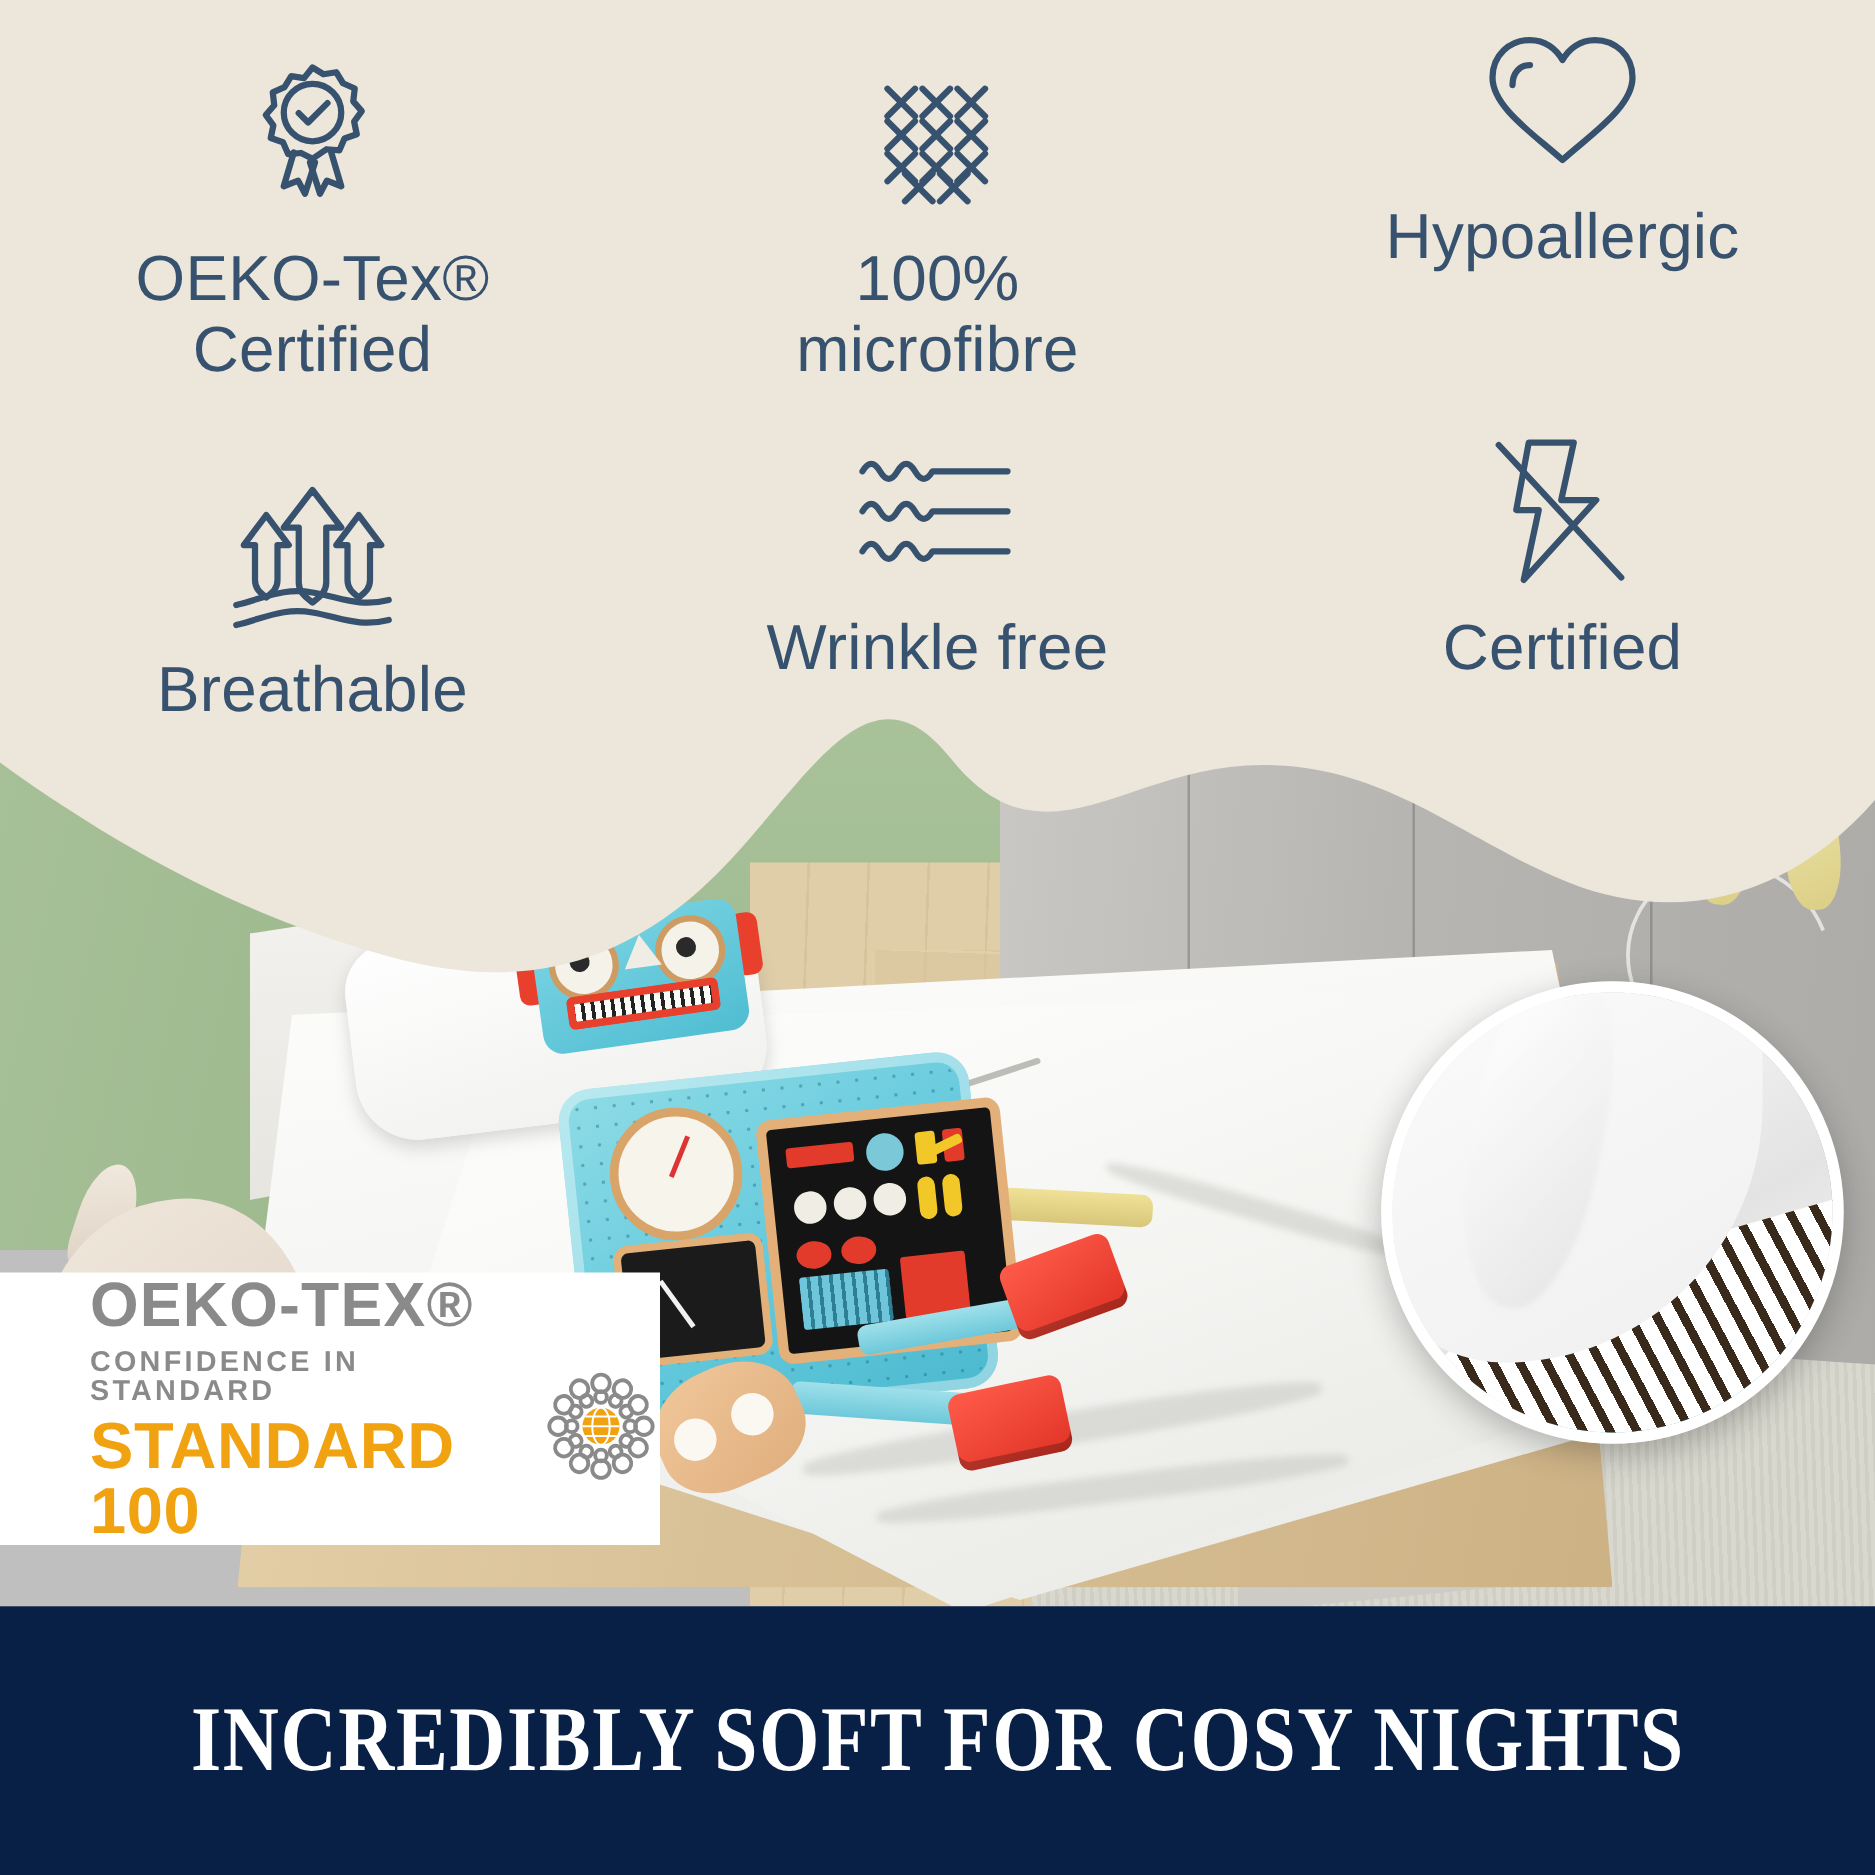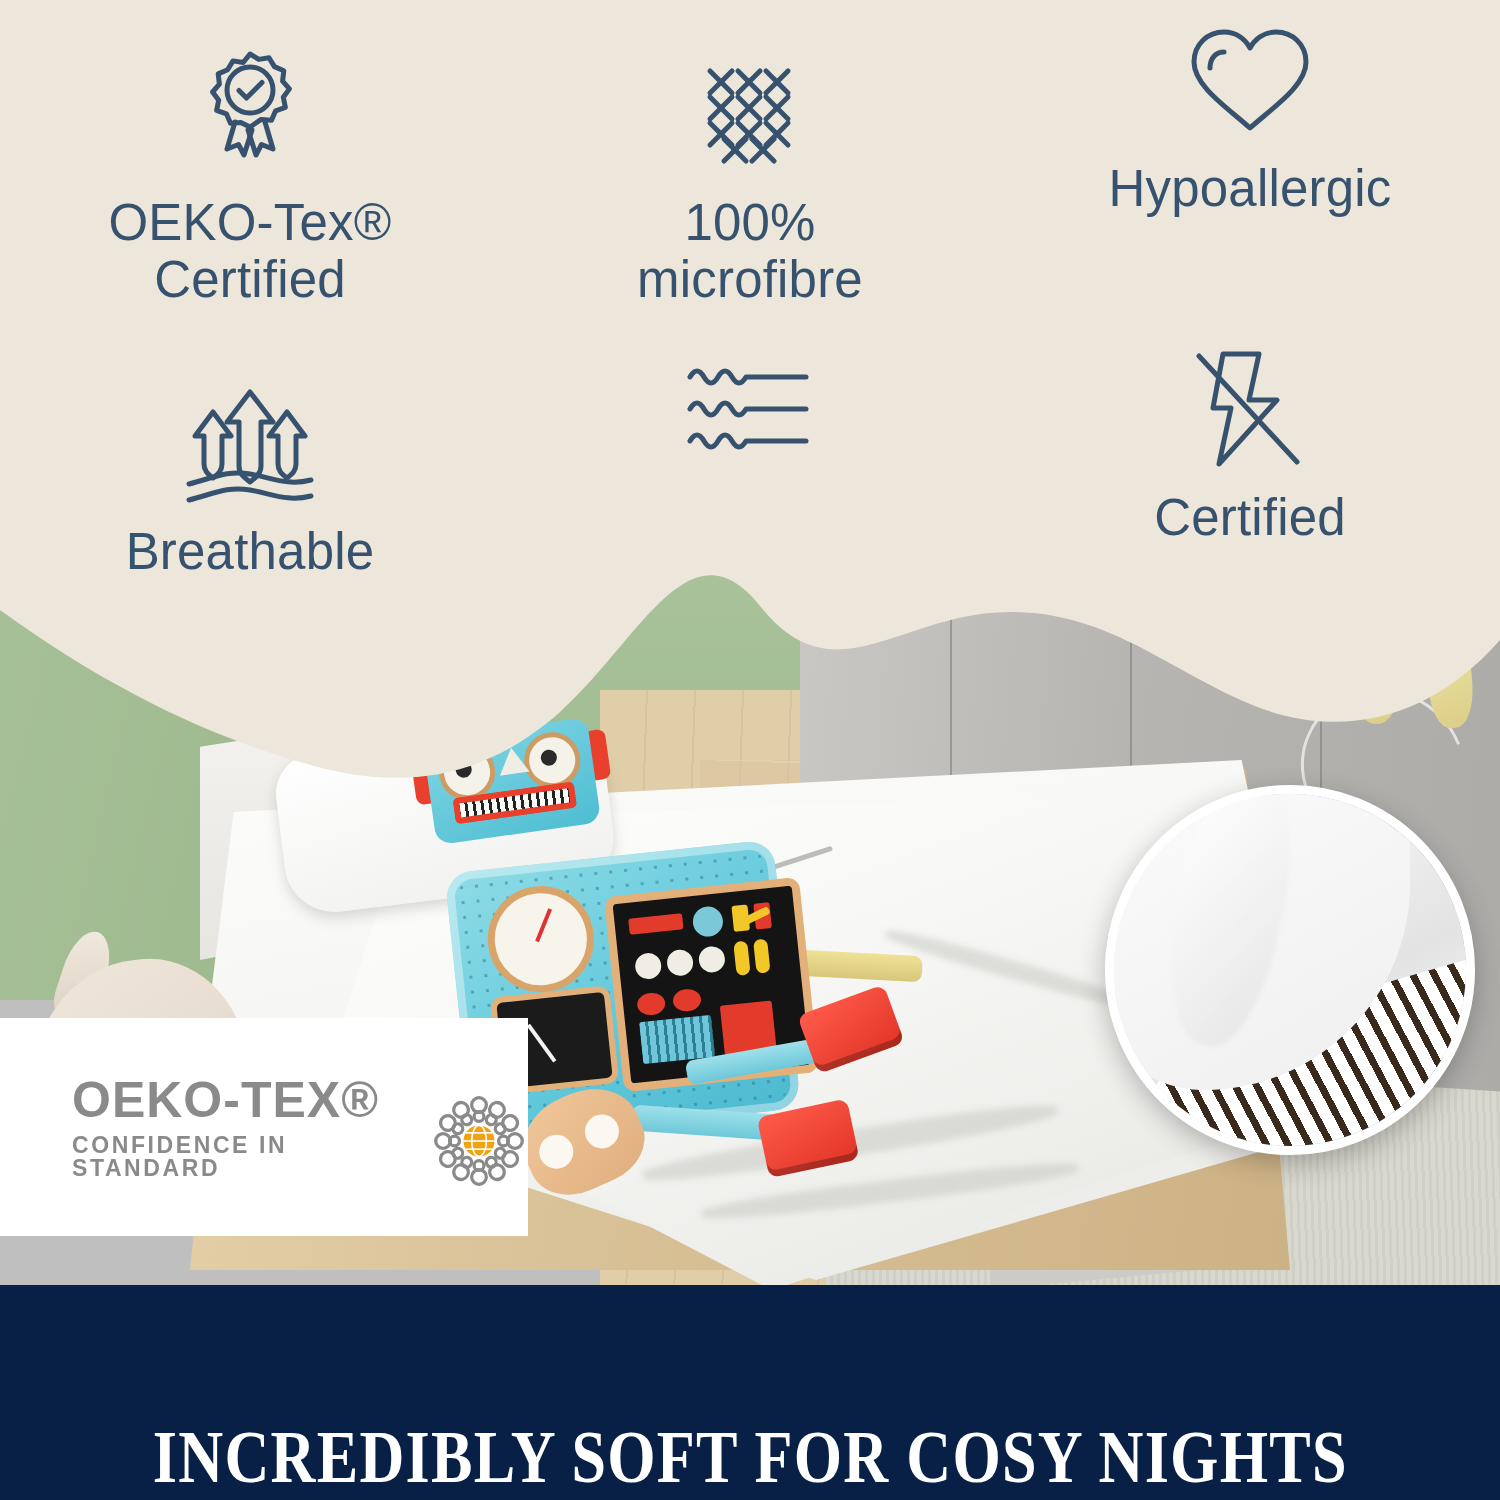--- a/index.html
+++ b/index.html
@@ -154,21 +154,21 @@
       display:flex;align-items:center;}
   .badge-inner{padding-left:72px;display:flex;align-items:center;gap:14px;}
   .badge-txt{display:flex;flex-direction:column;}
   .b-top{font-size:50px;font-weight:700;color:#8A8A8A;letter-spacing:1px;line-height:1;}
   .b-mid{font-size:23px;font-weight:600;color:#8A8A8A;letter-spacing:2.6px;line-height:1;margin-top:9px;}
   .b-bot{font-size:52px;font-weight:700;color:#F0A211;letter-spacing:.5px;line-height:1;margin-top:7px;}
   .b-logo{width:108px;height:108px;margin-left:6px;margin-top:28px;}
 
   
   .banner{position:absolute;left:0;bottom:0;width:1500px;height:215px;background:#082045;
-      display:flex;align-items:flex-end;justify-content:center;}
+      display:flex;align-items:center;justify-content:center;}
   .banner-text{color:#fff;font-family:"Liberation Serif",serif;font-weight:700;
       font-size:74px;letter-spacing:1.5px;transform:scaleX(.84);transform-origin:center;white-space:nowrap;}
 </style>
 </head>
 <body>
 
 <div id="stage">
 
   <div class="photo">
     <div class="wall-gray-back"></div>
@@ -359,20 +359,23 @@
     </div>
 
     <div class="feat row2">
       <div class="feat-icon">
         <svg width="140" height="120" viewBox="0 0 140 120" class="ico" stroke-width="6">
           <path d="M10 28 q7-12 14 0 t14 0 t14 0 t14 0 H126"></path>
           <path d="M10 60 q7-12 14 0 t14 0 t14 0 t14 0 H126"></path>
           <path d="M10 92 q7-12 14 0 t14 0 t14 0 t14 0 H126"></path>
         </svg>
       </div>
+      <div class="feat-label">
+        <div>Wrinkle free</div>
+      </div>
     </div>
 
     <div class="feat row2">
       <div class="feat-icon">
         <svg width="130" height="126" viewBox="0 0 130 126" class="ico">
           <path d="M74 8 H38 L28 62 H46 L34 118 L92 54 H64 Z"></path>
           <path d="M14 10 L112 116"></path>
         </svg>
       </div>
       <div class="feat-label">
@@ -380,20 +383,21 @@
       </div>
     </div>
 
   </div>
 
   <div class="badge">
     <div class="badge-inner">
       <div class="badge-txt">
         <div class="b-top">OEKO-TEX®</div>
         <div class="b-mid">CONFIDENCE IN STANDARD</div>
+        <div class="b-bot">STANDARD 100</div>
       </div>
       <svg class="b-logo" viewBox="0 0 120 120">
         <g fill="none" stroke="#8A8A8A" stroke-width="4">
           <g id="petal">
             <circle cx="60" cy="16" r="9"></circle>
             <circle cx="60" cy="30" r="6"></circle>
           </g>
           <g transform="rotate(30 60 60)">
               <circle cx="60" cy="16" r="9"></circle>
               <circle cx="60" cy="30" r="6"></circle>

